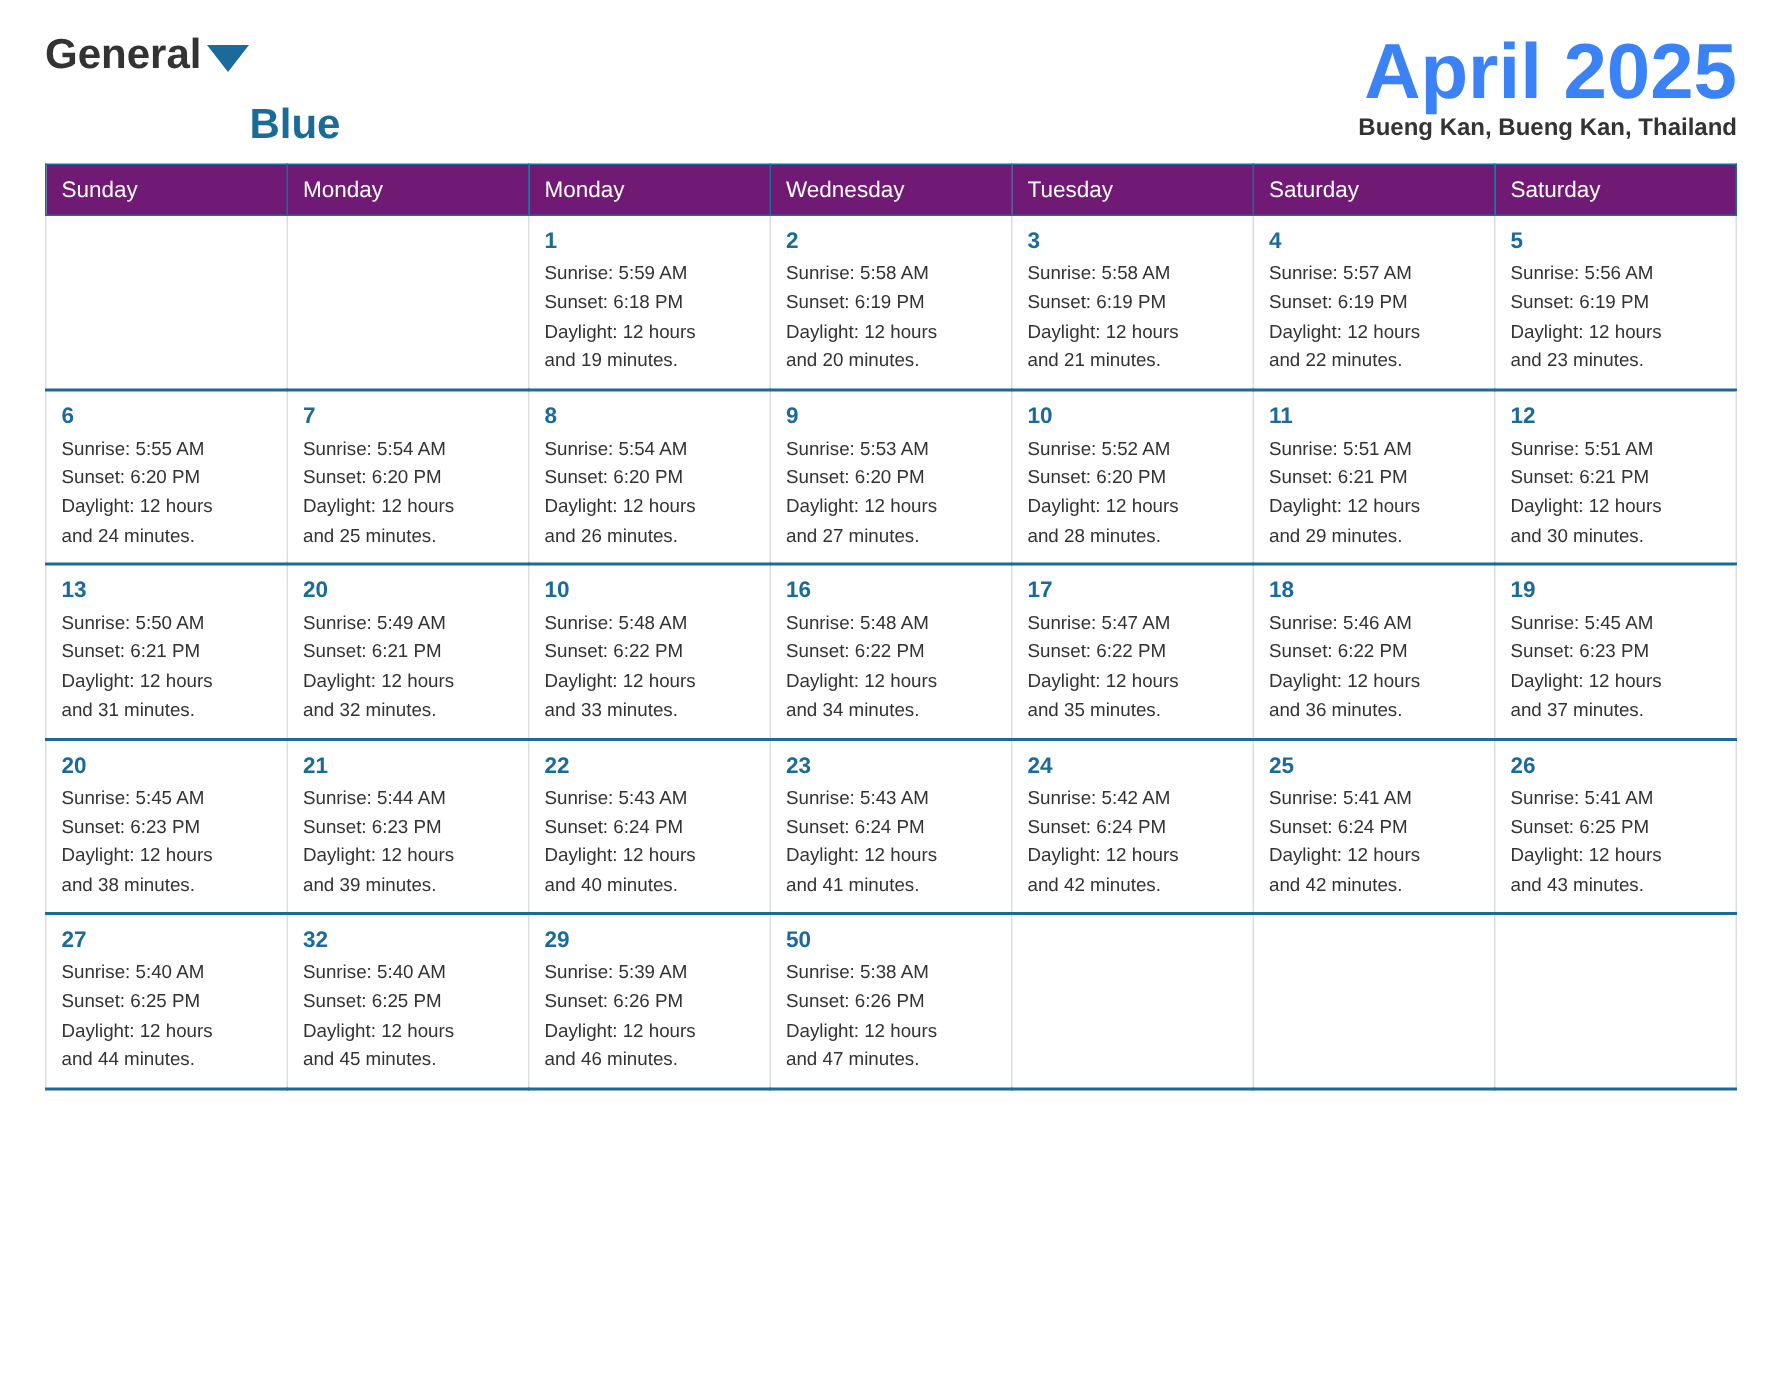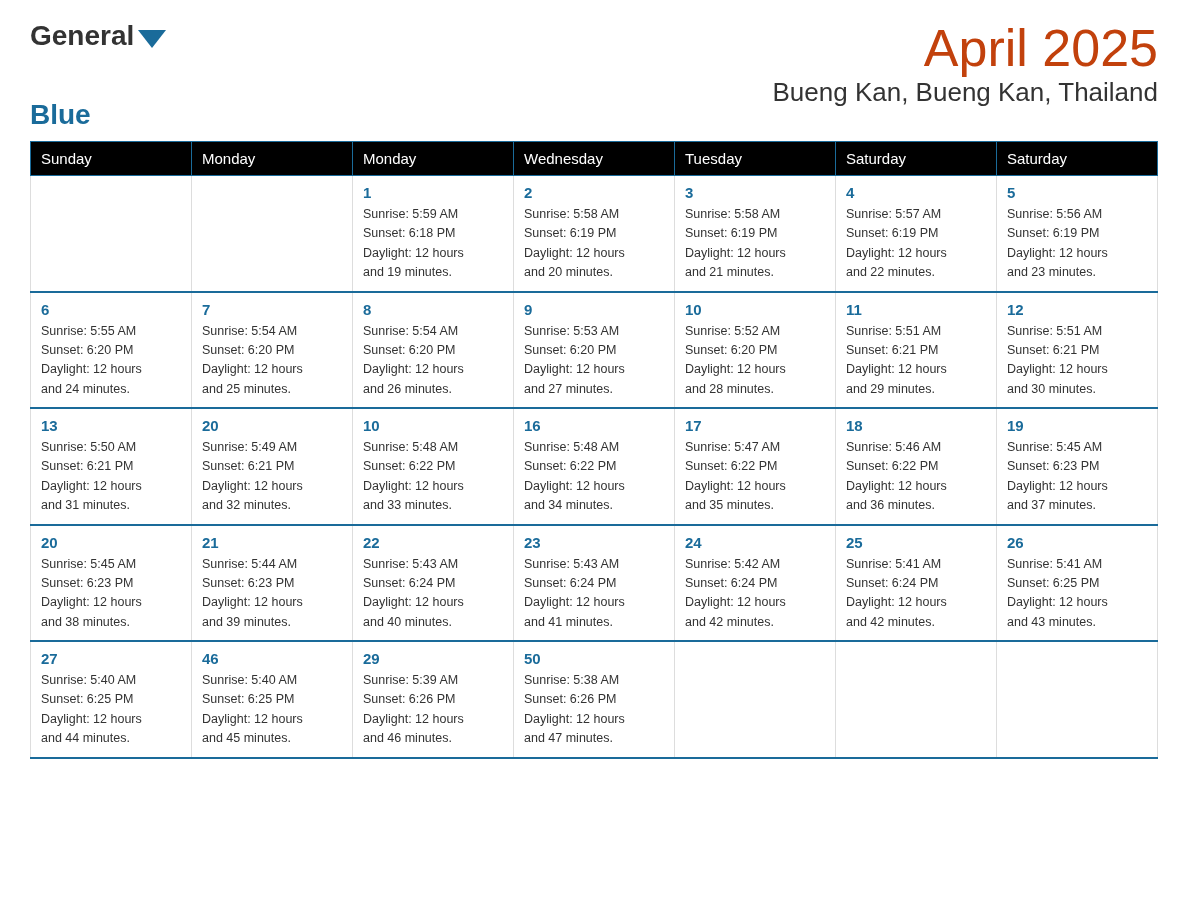--- a/index.html
+++ b/index.html
@@ -12,21 +12,20 @@
       padding: 20px 30px;
     }
     .header-row {
       display: flex;
       justify-content: space-between;
       align-items: flex-start;
       margin-bottom: 10px;
     }
     .logo {
       display: flex;
-      flex-direction: column;
       align-items: flex-start;
     }
     .logo-text {
       display: flex;
       align-items: center;
     }
     .logo-general {
       font-size: 28px;
       font-weight: bold;
       color: #333;
@@ -44,36 +43,36 @@
       font-size: 28px;
       font-weight: bold;
       color: #1a6b9a;
       margin-top: 47px;
     }
     .title-block {
       text-align: right;
     }
     .title-block h1 {
       font-size: 52px;
-      font-weight: normal;
-      color: #c2410c;
+      font-weight: bold;
+      color: #3b82f6;
       line-height: 1.1;
     }
     .title-block h2 {
-      font-size: 26px;
-      font-weight: normal;
+      font-size: 16px;
+      font-weight: bold;
       color: #333;
     }
     .calendar {
       width: 100%;
       border-collapse: collapse;
       margin-top: 10px;
     }
     .calendar thead tr {
-      background-color: #000000;
+      background-color: #701a75;
     }
     .calendar thead th {
       color: #fff;
       font-size: 15px;
       font-weight: normal;
       padding: 8px 10px;
       text-align: left;
       border: 1px solid #1a6b9a;
       width: calc(100% / 7);
     }
@@ -248,21 +247,21 @@
           <span class="day-number">26</span>
           <div class="day-info">Sunrise: 5:41 AM<br>Sunset: 6:25 PM<br>Daylight: 12 hours<br>and 43 minutes.</div>
         </td>
       </tr>
       <tr>
         <td>
           <span class="day-number">27</span>
           <div class="day-info">Sunrise: 5:40 AM<br>Sunset: 6:25 PM<br>Daylight: 12 hours<br>and 44 minutes.</div>
         </td>
         <td>
-          <span class="day-number">46</span>
+          <span class="day-number">32</span>
           <div class="day-info">Sunrise: 5:40 AM<br>Sunset: 6:25 PM<br>Daylight: 12 hours<br>and 45 minutes.</div>
         </td>
         <td>
           <span class="day-number">29</span>
           <div class="day-info">Sunrise: 5:39 AM<br>Sunset: 6:26 PM<br>Daylight: 12 hours<br>and 46 minutes.</div>
         </td>
         <td>
           <span class="day-number">50</span>
           <div class="day-info">Sunrise: 5:38 AM<br>Sunset: 6:26 PM<br>Daylight: 12 hours<br>and 47 minutes.</div>
         </td>

